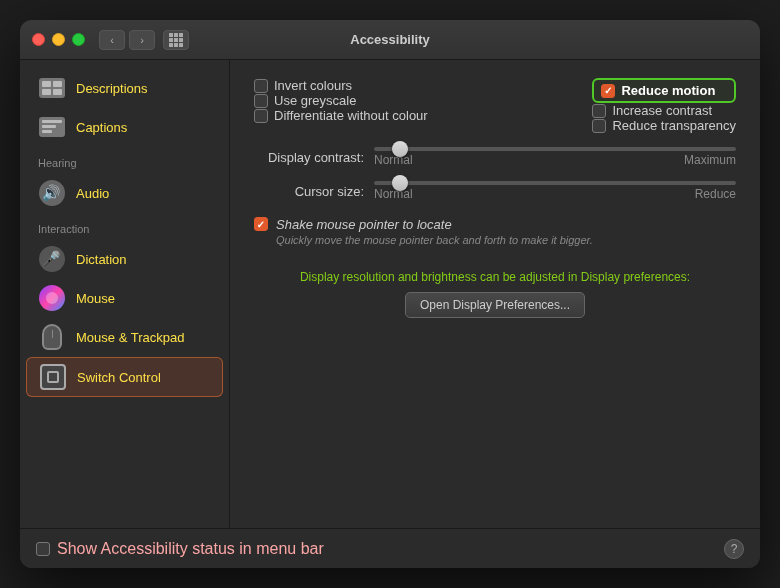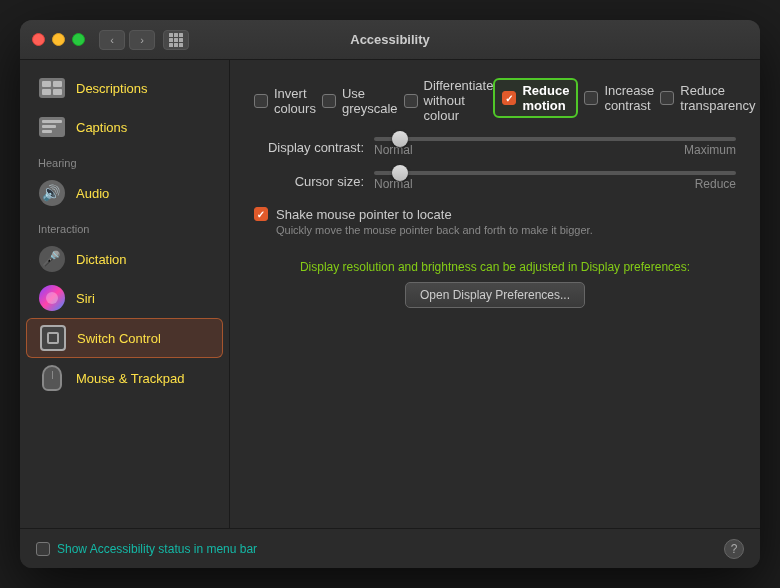--- a/index.html
+++ b/index.html
@@ -207,22 +207,21 @@
 
     .options-row {
       display: flex;
       justify-content: space-between;
       align-items: flex-start;
       margin-bottom: 8px;
     }
 
     .options-col {
       display: flex;
-      flex-direction: row;
-      gap: 6px;
+      flex-direction: column;
     }
 
     .checkbox-row {
       display: flex;
       align-items: center;
       gap: 6px;
       cursor: pointer;
     }
 
     .cb {
@@ -327,20 +326,21 @@
     .shake-row {
       display: flex;
       align-items: flex-start;
       gap: 8px;
       margin-top: 10px;
     }
 
     .shake-text {
       display: flex;
       flex-direction: column;
+      font-style: italic;
     }
 
     .shake-title {
       color: #ccc;
       font-size: 13px;
     }
 
     .shake-desc {
       color: #888;
       font-size: 11px;
@@ -376,22 +376,22 @@
       flex-shrink: 0;
     }
 
     .footer-checkbox-row {
       display: flex;
       align-items: center;
       gap: 7px;
     }
 
     .footer-label {
-      color: #14b8a6;
-      font-size: 12px;
+      color: #fca5a5;
+      font-size: 16px;
     }
 
     .help-btn {
       margin-left: auto;
       width: 20px;
       height: 20px;
       border-radius: 50%;
       background: #484848;
       border: 1px solid #666;
       color: #aaa;
@@ -477,40 +477,40 @@
         </div>
         <span class="sidebar-label">Dictation</span>
       </div>
 
       <div class="sidebar-item">
         <div class="sidebar-icon">
           <div style="width:26px;height:26px;border-radius:50%;background:linear-gradient(135deg,#8844ff,#ff44aa,#4488ff);display:flex;align-items:center;justify-content:center;">
             <div style="width:12px;height:12px;border-radius:50%;background:rgba(255,255,255,0.3);"></div>
           </div>
         </div>
-        <span class="sidebar-label">Siri</span>
-      </div>
-
+        <span class="sidebar-label">Mouse</span>
+      </div>
+
+
+      <div class="sidebar-item">
+        <div class="sidebar-icon">
+          <div style="width:20px;height:26px;border:2px solid #888;border-radius:10px 10px 6px 6px;background:#555;display:flex;flex-direction:column;align-items:center;padding-top:4px;">
+            <div style="width:1px;height:8px;background:#888;"></div>
+          </div>
+        </div>
+        <span class="sidebar-label">Mouse &amp; Trackpad</span>
+      </div>
 
       <div class="sidebar-item active">
         <div class="sidebar-icon">
           <div style="width:26px;height:26px;border:2px solid #aaa;border-radius:4px;background:#444;display:flex;align-items:center;justify-content:center;">
             <div style="width:12px;height:12px;border:2px solid #aaa;border-radius:2px;"></div>
           </div>
         </div>
         <span class="sidebar-label">Switch Control</span>
-      </div>
-
-      <div class="sidebar-item">
-        <div class="sidebar-icon">
-          <div style="width:20px;height:26px;border:2px solid #888;border-radius:10px 10px 6px 6px;background:#555;display:flex;flex-direction:column;align-items:center;padding-top:4px;">
-            <div style="width:1px;height:8px;background:#888;"></div>
-          </div>
-        </div>
-        <span class="sidebar-label">Mouse &amp; Trackpad</span>
       </div>
     </div>
 
     <div class="main-panel">
 
       <div class="options-row">
         <div class="options-col">
           <div class="checkbox-row">
             <div class="cb"></div>
             <span class="cb-label">Invert colours</span>

